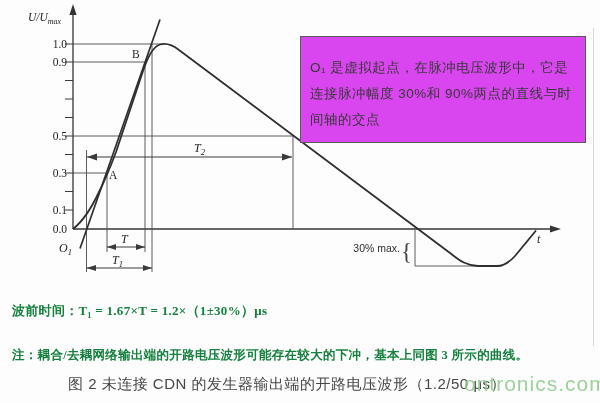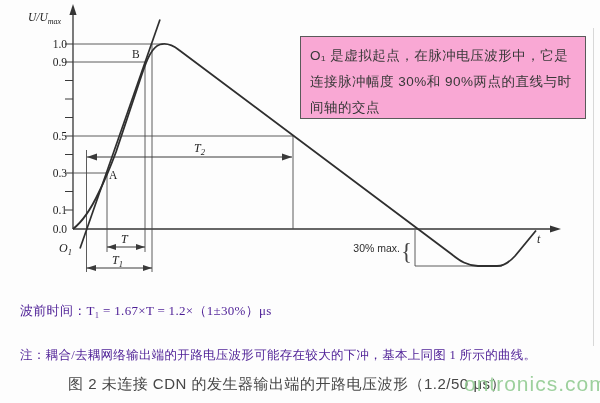--- a/index.html
+++ b/index.html
@@ -7,28 +7,28 @@
     width:600px;height:403px;position:relative;overflow:hidden;
     background:#fdfdfd;
     font-family:"Liberation Sans", sans-serif;
     color:#2e2e2e;
   }
   #stage{position:absolute;inset:0;width:600px;height:403px;}
   svg{position:absolute;left:0;top:0;}
   .svg-serif{font-family:"Liberation Serif", serif;}
   .info-box{
     position:absolute;left:300px;top:36px;width:266px;height:69px;
-    border:1px solid #5a5a5a;background:#f9a8d4;
-    padding:6px 9px;font-size:13.5px;line-height:26px;color:#383838;
+    border:1px solid #5a5a5a;background:#d946ef;
+    padding:18px 9px;font-size:13.5px;line-height:26px;color:#383838;
     letter-spacing:0.5px;
   }
   .footline{
-    position:absolute;left:20px;
+    position:absolute;left:12px;
     font-family:"Liberation Serif", serif;
-    font-size:13px;color:#4c1d95;letter-spacing:0.3px;white-space:nowrap;
+    font-size:13px;color:#15803d;letter-spacing:0.3px;white-space:nowrap;font-weight:bold;
   }
   .footline.f1{top:302px;}
   .footline.f2{top:324px;}
   .footline.f3{top:347px;font-size:12.5px;}
   .caption{
     position:absolute;left:68px;top:375px;
     font-size:15px;color:#474747;letter-spacing:0.5px;white-space:nowrap;
   }
   .watermark{
     position:absolute;left:464px;top:372px;
@@ -138,20 +138,20 @@
 
     <text class="svg-serif" font-size="11.5" x="109" y="179" fill="#1f1f1f">A</text>
     <text class="svg-serif" font-size="11.5" x="132" y="58" fill="#1f1f1f">B</text>
     <text class="svg-serif" font-style="italic" font-size="12" x="59" y="252" fill="#1f1f1f"><tspan>O</tspan><tspan font-size="8.5" dy="2.5">1</tspan></text>
     <text class="svg-serif" font-style="italic" font-size="12" x="537" y="243" fill="#1f1f1f">t</text>
   </svg>
 
   <div class="info-box">O₁ 是虚拟起点，在脉冲电压波形中，它是连接脉冲幅度 30%和 90%两点的直线与时间轴的交点</div>
 
   <div class="footline f1">波前时间：T₁ = 1.67×T = 1.2×（1±30%）μs</div>
-  <div class="footline f3">注：耦合/去耦网络输出端的开路电压波形可能存在较大的下冲，基本上同图 1 所示的曲线。</div>
+  <div class="footline f3">注：耦合/去耦网络输出端的开路电压波形可能存在较大的下冲，基本上同图 3 所示的曲线。</div>
 
   <div class="caption">图 2 未连接 CDN 的发生器输出端的开路电压波形（1.2/50 μs）</div>
 
   <div class="watermark">ontronics.com</div>
 
   <div class="scan-edge"></div>
 </div>
 
 </body></html>

